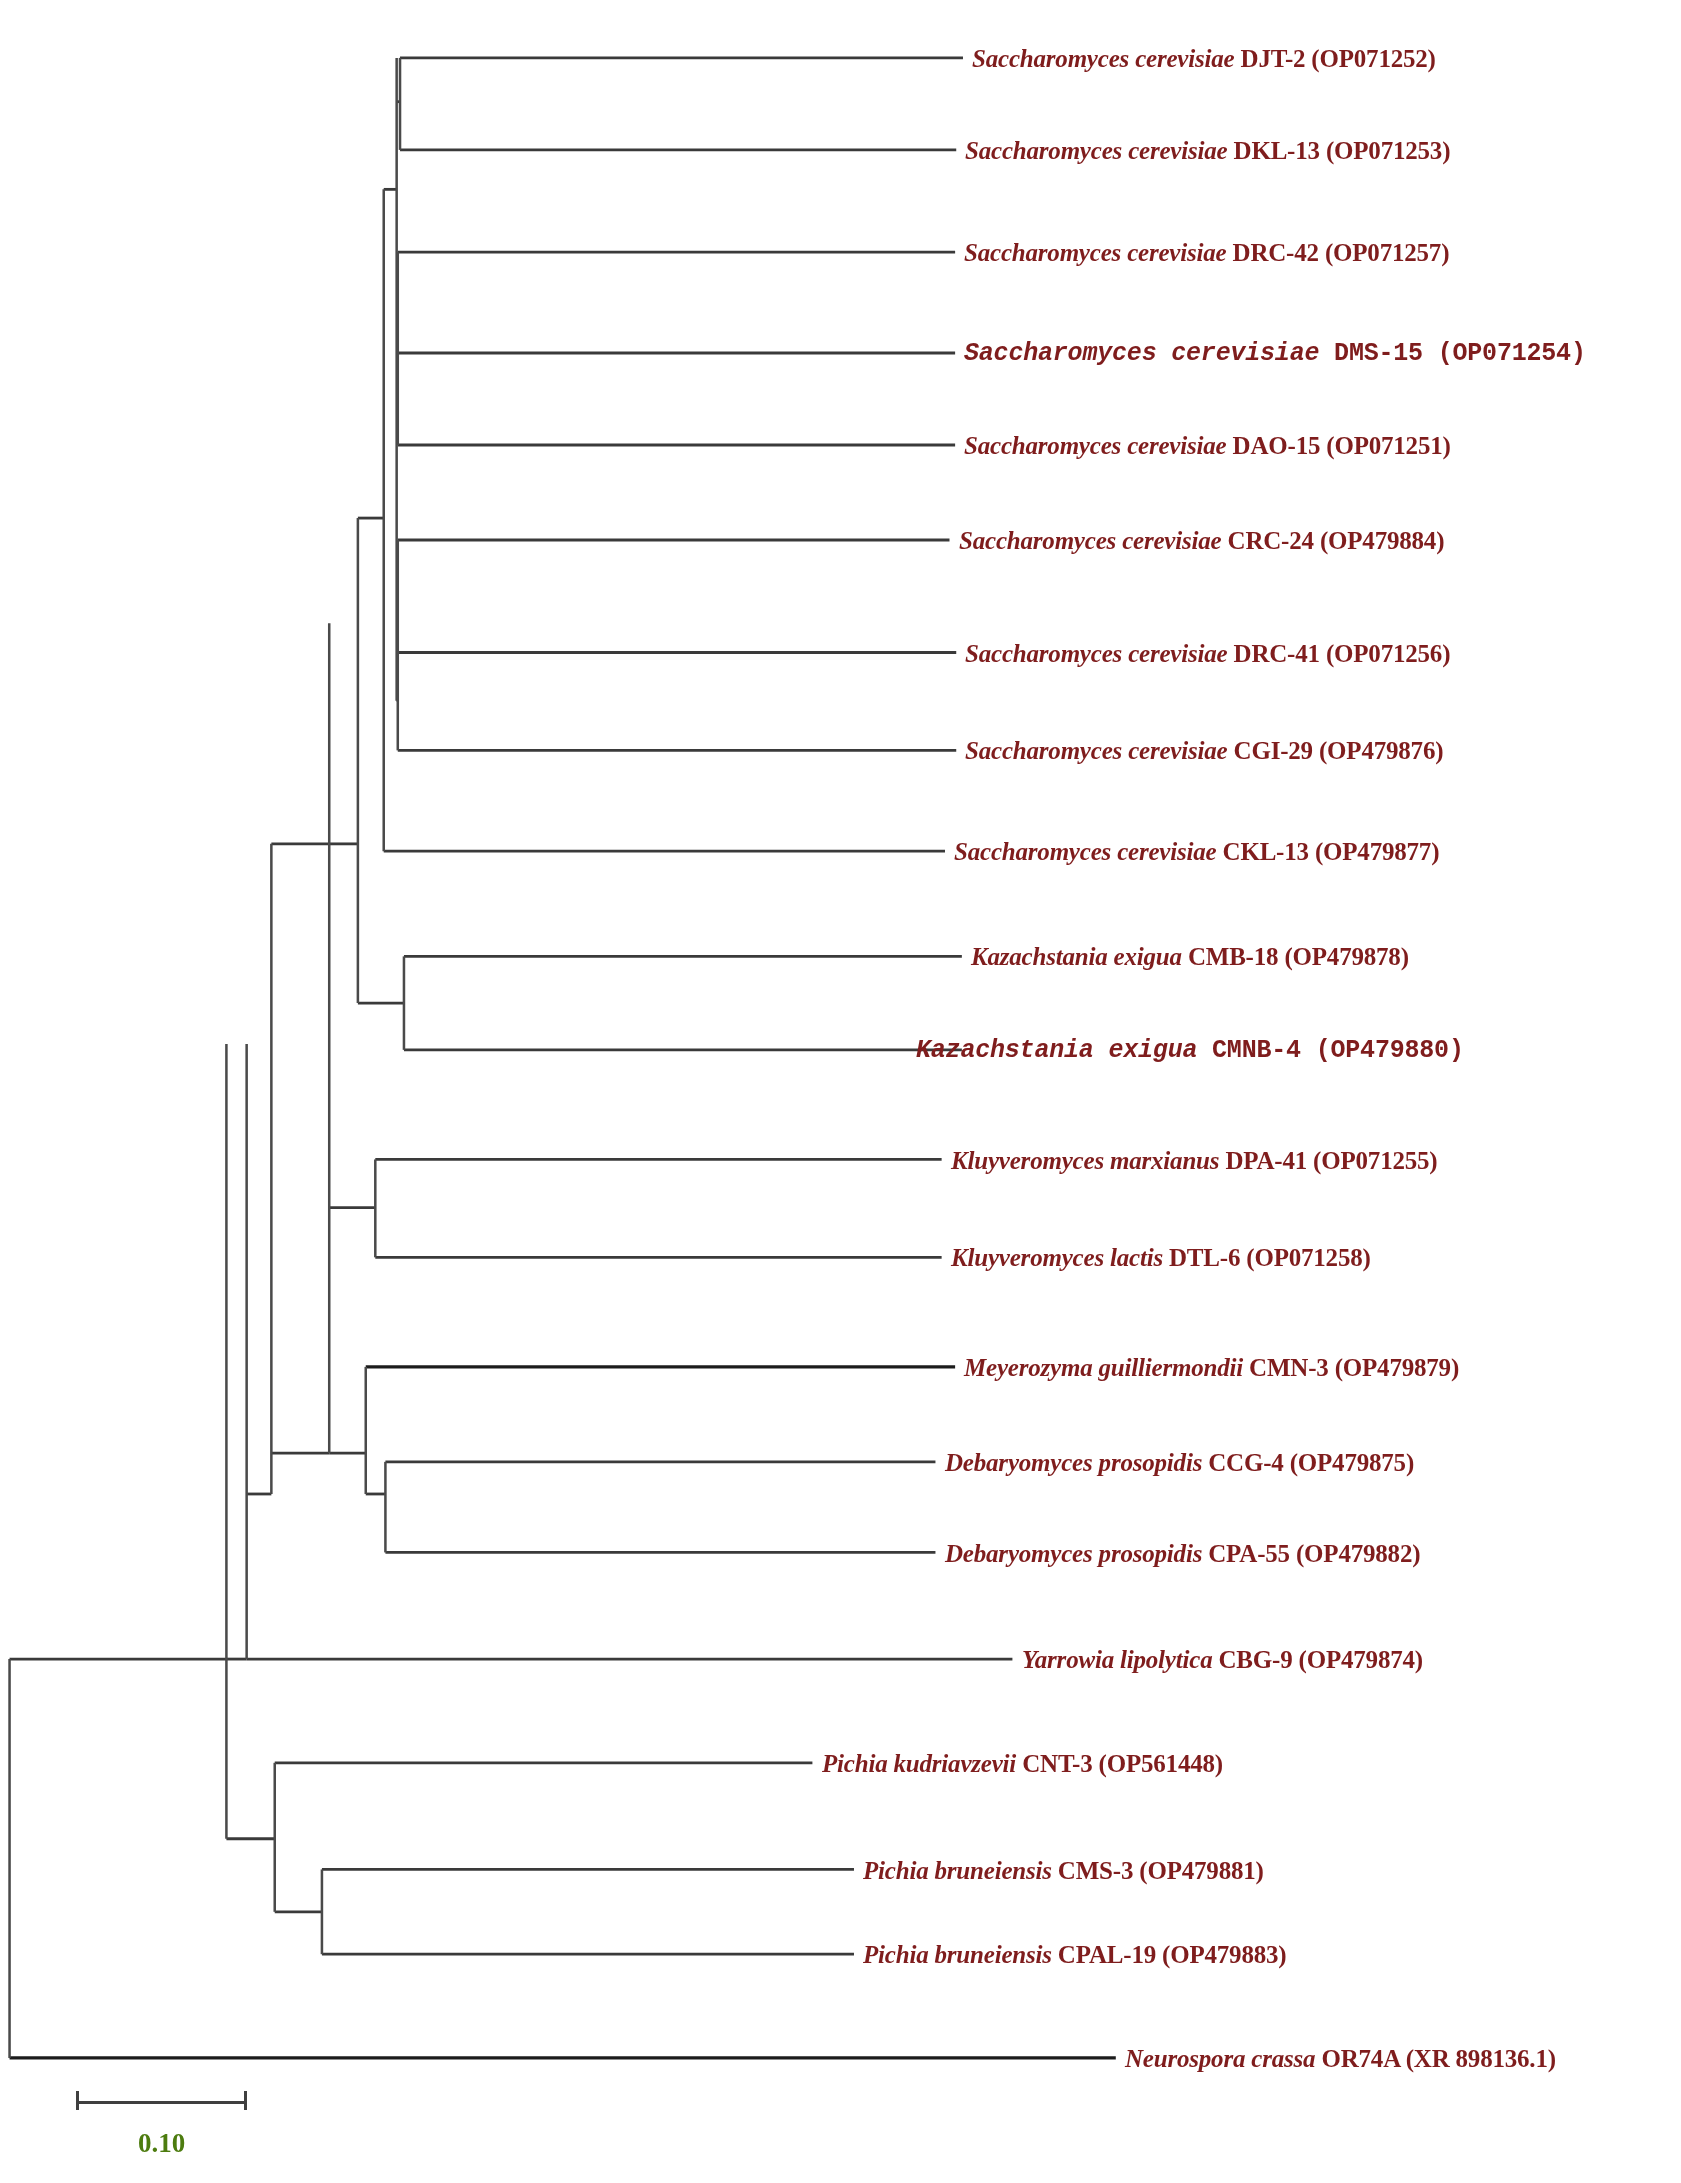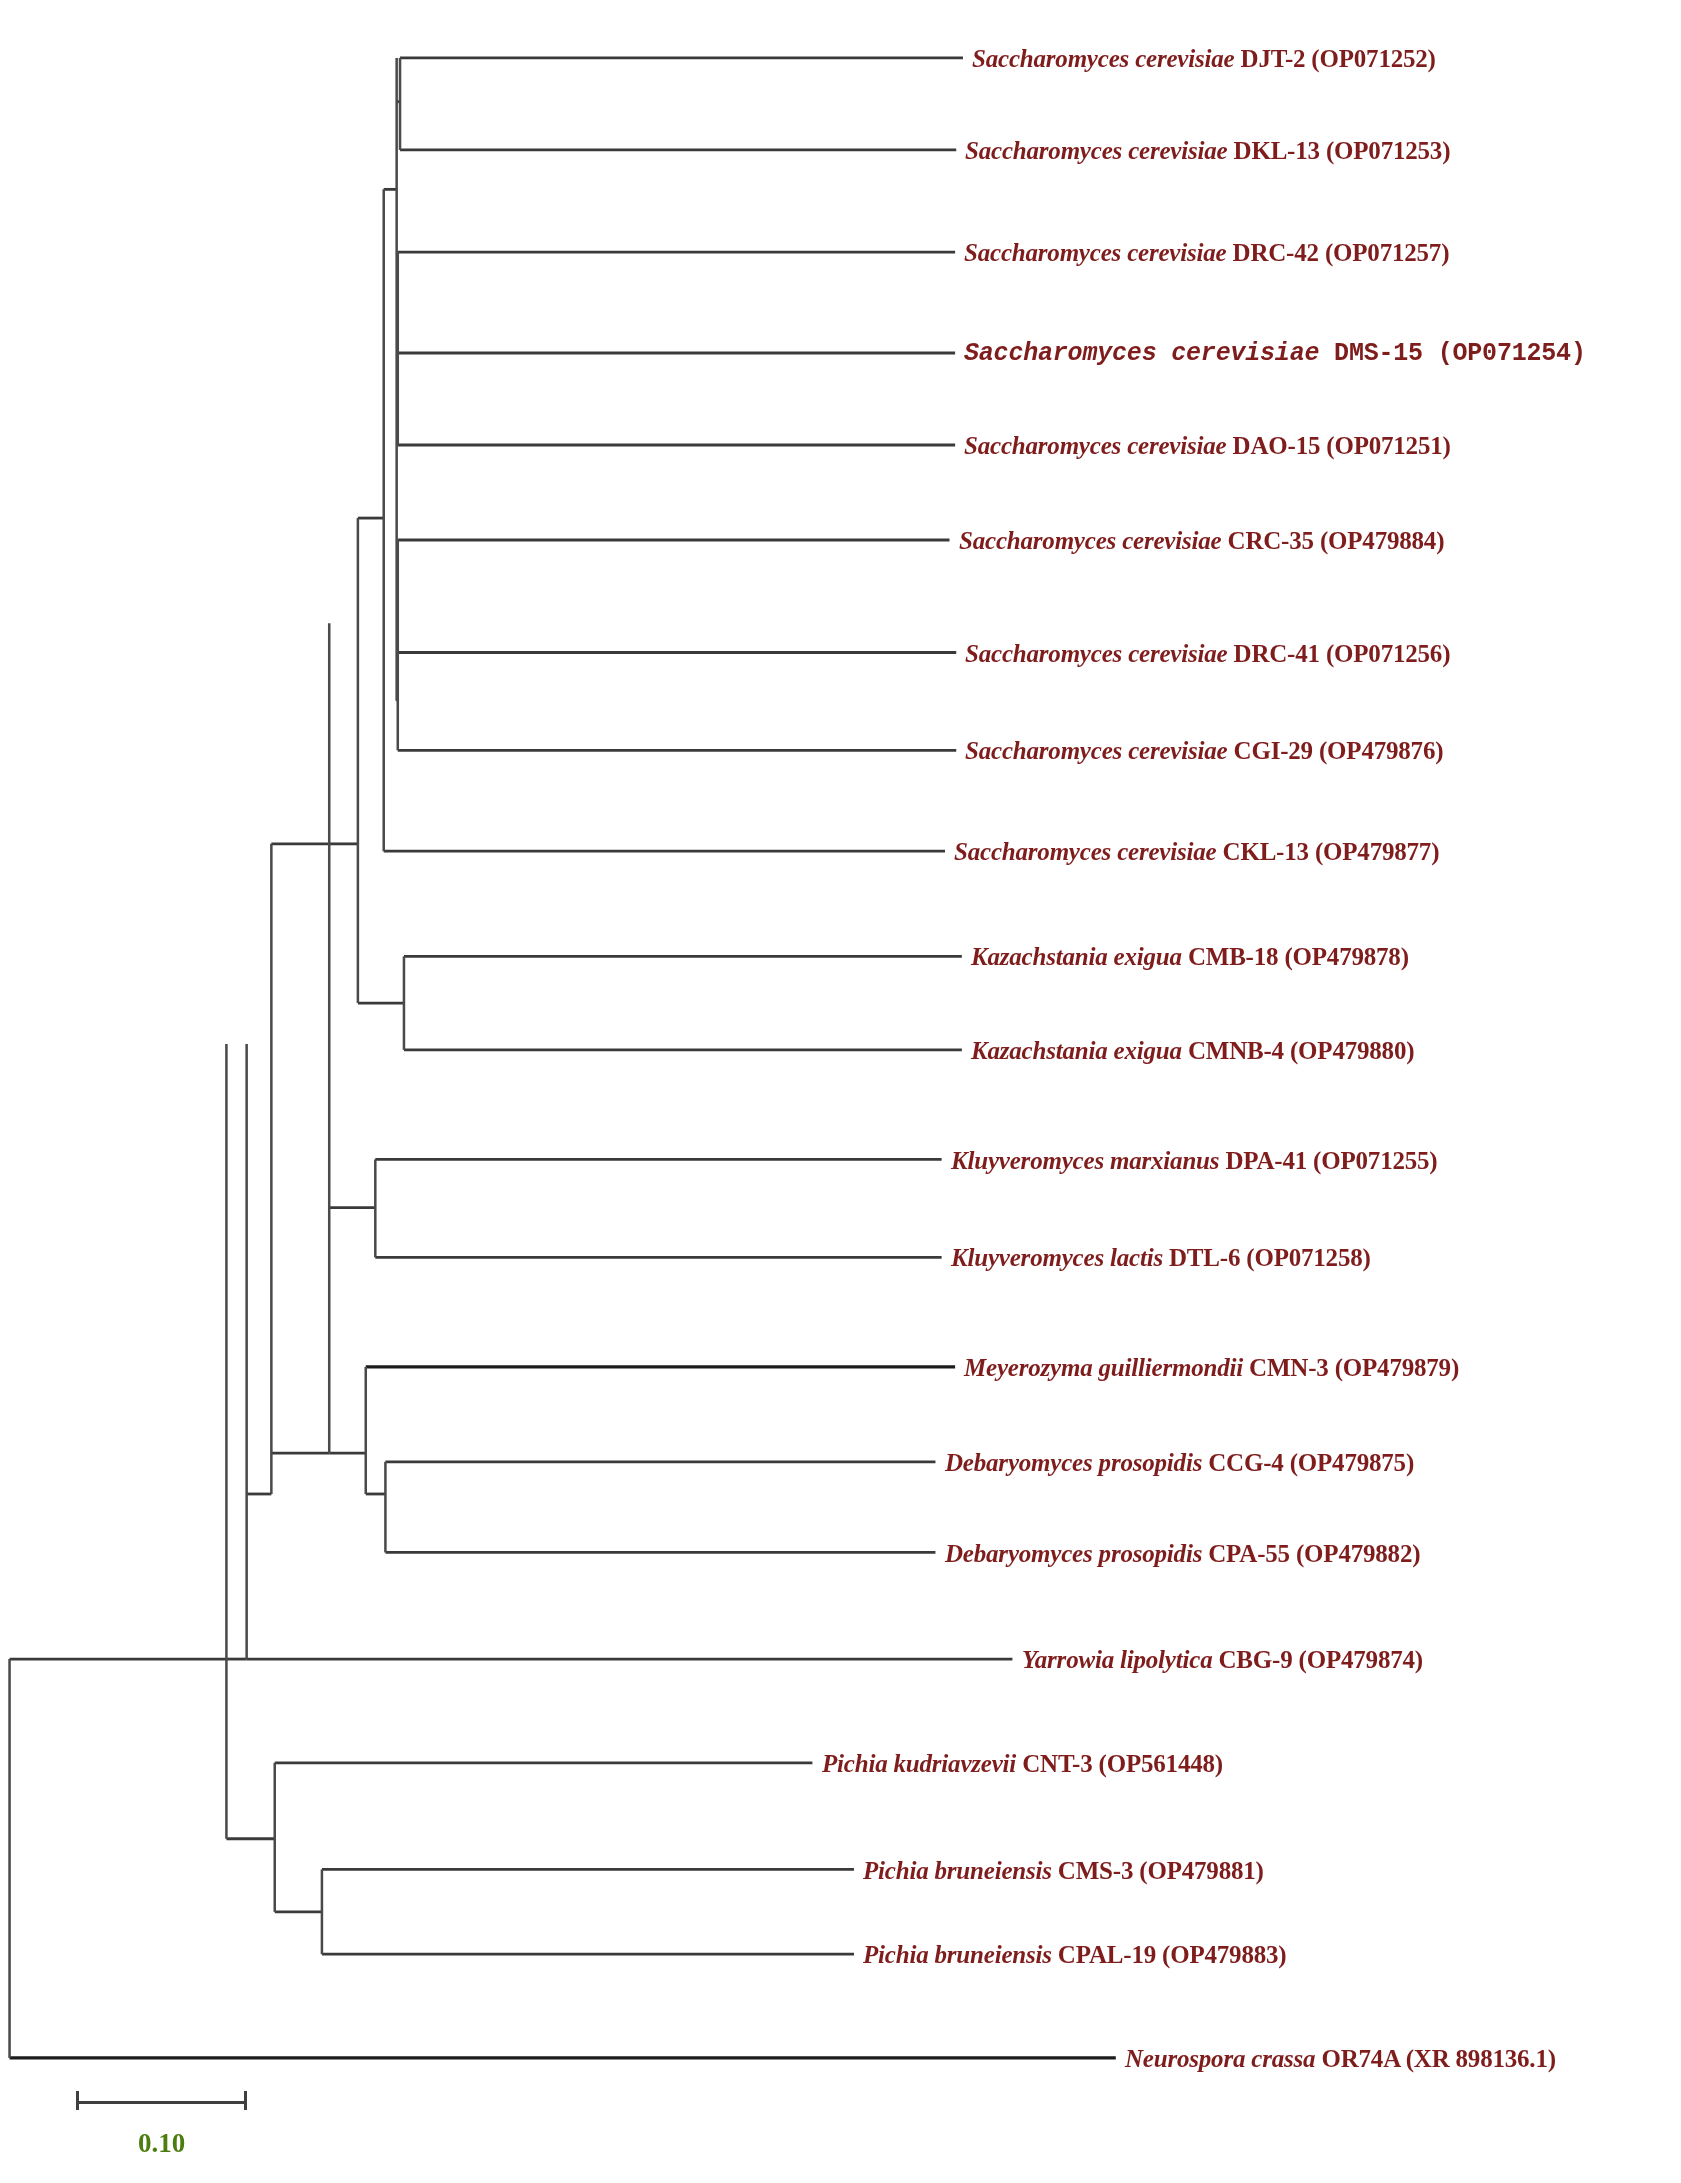--- a/index.html
+++ b/index.html
@@ -143,26 +143,26 @@
         <line x1="573" x2="573" y1="3327" y2="3477.8" class="branch-line thin"></line>
       </g>
   </svg>
 
   <div id="labels-layer">
       <div class="taxon-label" style="left: 972px; top: 58px;"><span class="sci-name">Saccharomyces cerevisiae</span> <span class="strain">DJT-2 (OP071252)</span></div>
       <div class="taxon-label" style="left: 965px; top: 150px;"><span class="sci-name">Saccharomyces cerevisiae</span> <span class="strain">DKL-13 (OP071253)</span></div>
       <div class="taxon-label" style="left: 964px; top: 252px;"><span class="sci-name">Saccharomyces cerevisiae</span> <span class="strain">DRC-42 (OP071257)</span></div>
       <div class="taxon-label" style="left: 964px; top: 353px; font-family: Liberation Mono, monospace;"><span class="sci-name">Saccharomyces cerevisiae</span> <span class="strain">DMS-15 (OP071254)</span></div>
       <div class="taxon-label" style="left: 964px; top: 445px;"><span class="sci-name">Saccharomyces cerevisiae</span> <span class="strain">DAO-15 (OP071251)</span></div>
-      <div class="taxon-label" style="left: 959px; top: 540px;"><span class="sci-name">Saccharomyces cerevisiae</span> <span class="strain">CRC-35 (OP479884)</span></div>
+      <div class="taxon-label" style="left: 959px; top: 540px;"><span class="sci-name">Saccharomyces cerevisiae</span> <span class="strain">CRC-24 (OP479884)</span></div>
       <div class="taxon-label" style="left: 965px; top: 653px;"><span class="sci-name">Saccharomyces cerevisiae</span> <span class="strain">DRC-41 (OP071256)</span></div>
       <div class="taxon-label" style="left: 965px; top: 750px;"><span class="sci-name">Saccharomyces cerevisiae</span> <span class="strain">CGI-29 (OP479876)</span></div>
       <div class="taxon-label" style="left: 954px; top: 851px;"><span class="sci-name">Saccharomyces cerevisiae</span> <span class="strain">CKL-13 (OP479877)</span></div>
       <div class="taxon-label" style="left: 971px; top: 956px;"><span class="sci-name">Kazachstania exigua</span> <span class="strain">CMB-18 (OP479878)</span></div>
-      <div class="taxon-label" style="left: 971px; top: 1050px;"><span class="sci-name">Kazachstania exigua</span> <span class="strain">CMNB-4 (OP479880)</span></div>
+      <div class="taxon-label" style="left: 916px; top: 1050px; font-family: Liberation Mono, monospace;"><span class="sci-name">Kazachstania exigua</span> <span class="strain">CMNB-4 (OP479880)</span></div>
       <div class="taxon-label" style="left: 951px; top: 1160px;"><span class="sci-name">Kluyveromyces marxianus</span> <span class="strain">DPA-41 (OP071255)</span></div>
       <div class="taxon-label" style="left: 951px; top: 1257px;"><span class="sci-name">Kluyveromyces lactis</span> <span class="strain">DTL-6 (OP071258)</span></div>
       <div class="taxon-label" style="left: 964px; top: 1367px;"><span class="sci-name">Meyerozyma guilliermondii</span> <span class="strain">CMN-3 (OP479879)</span></div>
       <div class="taxon-label" style="left: 945px; top: 1462px;"><span class="sci-name">Debaryomyces prosopidis</span> <span class="strain">CCG-4 (OP479875)</span></div>
       <div class="taxon-label" style="left: 945px; top: 1553px;"><span class="sci-name">Debaryomyces prosopidis</span> <span class="strain">CPA-55 (OP479882)</span></div>
       <div class="taxon-label" style="left: 1022px; top: 1659px;"><span class="sci-name">Yarrowia lipolytica</span> <span class="strain">CBG-9 (OP479874)</span></div>
       <div class="taxon-label" style="left: 822px; top: 1763px;"><span class="sci-name">Pichia kudriavzevii</span> <span class="strain">CNT-3 (OP561448)</span></div>
       <div class="taxon-label" style="left: 863px; top: 1870px;"><span class="sci-name">Pichia  bruneiensis</span> <span class="strain">CMS-3 (OP479881)</span></div>
       <div class="taxon-label" style="left: 863px; top: 1954px;"><span class="sci-name">Pichia  bruneiensis</span> <span class="strain">CPAL-19 (OP479883)</span></div>
       <div class="taxon-label" style="left: 1125px; top: 2058px;"><span class="sci-name">Neurospora crassa</span> <span class="strain">OR74A  (XR 898136.1)</span></div>

